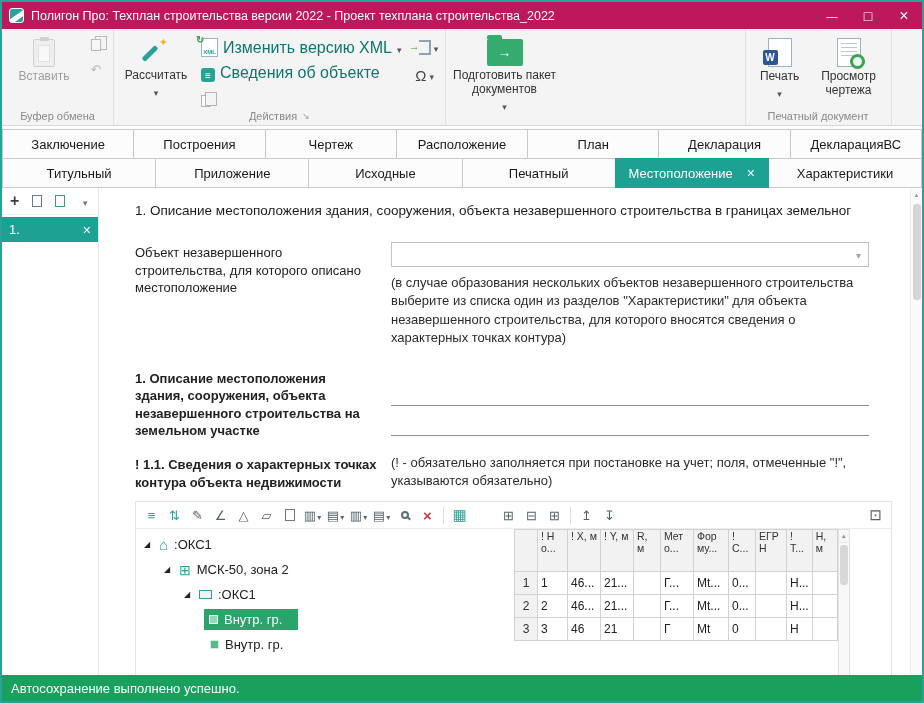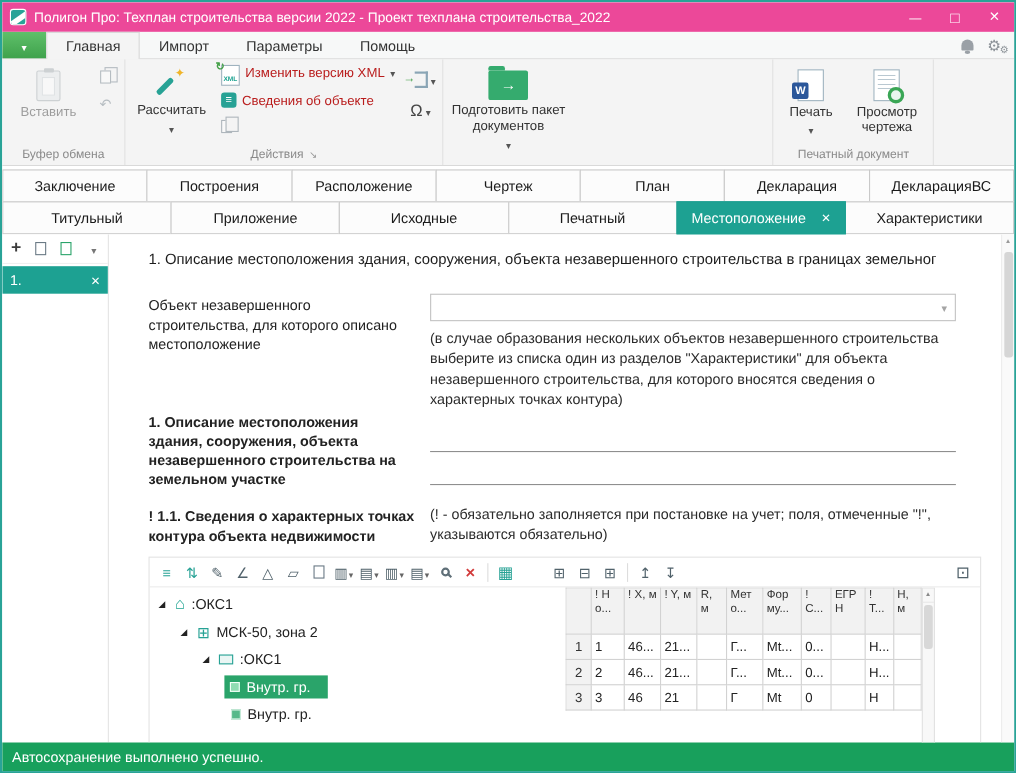--- a/index.html
+++ b/index.html
@@ -1,20 +1,20 @@
 <!DOCTYPE html>
 <html><head>
 <meta charset="utf-8">
 <style>
   *{box-sizing:border-box;margin:0;padding:0}
   body{margin:0;font-family:"Liberation Sans",sans-serif;font-size:13px;color:#222;background:#e9e9e9}
   .window{width:924px;height:703px;border:2px solid #29a397;background:#fff;display:flex;flex-direction:column;overflow:hidden;position:relative}
 
   
-  .titlebar{height:27px;background:#ec4899;display:flex;align-items:center;gap:7px;padding-left:7px;color:#fff;flex:0 0 auto}
+  .titlebar{height:27px;background:#be185d;display:flex;align-items:center;gap:7px;padding-left:7px;color:#fff;flex:0 0 auto}
   .app-icon{width:15px;height:15px;border:1.5px solid #fff;border-radius:3px;position:relative;flex:0 0 auto;background:#29a397;overflow:hidden}
   .app-icon::before{content:"";position:absolute;left:-3px;top:6px;width:20px;height:5px;background:#fff;transform:rotate(-35deg)}
   .title-text{flex:1;font-size:12.5px;white-space:nowrap;overflow:hidden}
   .win-btns{display:flex;height:100%;flex:0 0 auto}
   .win-btn{width:36px;display:flex;align-items:center;justify-content:center;font-size:13px;cursor:default}
   .wb-min::before{content:"—";font-size:11px}
   .wb-max::before{content:"□";font-size:14px}
   .wb-close::before{content:"×";font-size:16px}
 
   
@@ -35,21 +35,21 @@
   
   .ribbon{height:97px;background:#f4f4f4;border-bottom:1px solid #d9d9d9;display:flex;align-items:stretch;flex:0 0 auto}
   .rgroup{display:flex;flex-direction:column;border-right:1px solid #e2e2e2;padding:3px 5px 0}
   .rgroup-content{flex:1;display:flex;align-items:flex-start;gap:3px}
   .rgroup-label{height:18px;font-size:11px;color:#8a8a8a;display:flex;align-items:center;justify-content:center;gap:5px}
   .launcher{font-size:9px;color:#9a9a9a}
   .launcher::before{content:"↘"}
   .rbtn-big{width:74px;min-height:72px;display:flex;flex-direction:column;align-items:center;padding-top:4px;gap:3px;font-size:12px;color:#333;text-align:center;line-height:1.15;border-radius:3px;cursor:default}
   .rbtn-big.wide2{width:108px}
   .rbtn-big.disabled{opacity:.45;filter:grayscale(60%)}
-  .rbtn-small{display:flex;align-items:flex-start;gap:5px;height:23px;padding:0 5px;font-size:12px;color:#b91c1c;white-space:nowrap;cursor:default}
+  .rbtn-small{display:flex;align-items:flex-end;gap:5px;height:23px;padding:0 5px;font-size:16px;color:#0f766e;white-space:nowrap;cursor:default}
   .mini-col{display:flex;flex-direction:column;gap:2px;padding-top:2px}
   .sbtn{width:24px;height:22px;display:flex;align-items:center;justify-content:center;gap:2px;cursor:default}
   .sbtn.disabled{opacity:.45}
   .sbtn2{width:30px;height:26px;display:flex;align-items:center;justify-content:center;gap:3px;cursor:default}
   .caret-down::before{content:"▾";font-size:9px;color:#555}
   .file-grid{display:grid;grid-template-columns:26px 26px;grid-auto-rows:26px;align-items:center;justify-items:center}
 
   
   .ic-page{width:12px;height:15px;background:#fff;border:1px solid #8fa6b3;position:relative;flex:0 0 auto}
   .ic-page::before{content:"";position:absolute;top:0;right:0;border-style:solid;border-width:0 4px 4px 0;border-color:#f4f4f4 #f4f4f4 #c3d2da #c3d2da}
@@ -99,21 +99,21 @@
   .rail-toolbar{height:27px;display:flex;align-items:center;gap:3px;padding:0 3px;border-bottom:1px solid #f0f0f0}
   .rail-btn{width:20px;height:20px;display:flex;align-items:center;justify-content:center;color:#444;cursor:default}
   .rail-spacer{flex:1}
   .ic-plus::before{content:"+";font-size:16px;font-weight:bold;color:#3c3c3c}
   .ic-collapse::before{content:"▼";font-size:8px;color:#777}
   .rail-item{height:25px;margin-top:2px;background:#1da192;color:#fff;display:flex;align-items:center;padding:0 7px;cursor:default}
   .rail-item-label{flex:1;font-size:13px}
 
   .content{flex:1;position:relative;overflow:hidden;padding:15px 30px 0 36px}
   .section-title{font-size:13.5px;color:#1c1c1c;white-space:nowrap;overflow:hidden;margin-bottom:24px}
-  .form-row{display:flex;}
+  .form-row{display:flex;margin-bottom:20px}
   .form-label{width:256px;flex:0 0 auto;line-height:1.35;padding-top:2px;padding-right:14px}
   .form-label.bold{font-weight:bold}
   .form-field{flex:1;max-width:478px}
   .combo{height:25px;border:1px solid #c2c2c2;background:#fff;display:flex;align-items:center;justify-content:flex-end;padding-right:7px;cursor:default}
   .combo-caret::before{content:"▾";color:#a5a5a5;font-size:10px}
   .hint{color:#2b2b2b;line-height:1.42;margin-top:7px}
   .uline{height:24px;border-bottom:1px solid #8f8f8f;cursor:text}
   .uline + .uline{margin-top:6px}
 
   
@@ -186,36 +186,20 @@
         </span>
       <span class="win-btn">
           <span class="wb-max"></span>
         </span>
       <span class="win-btn">
           <span class="wb-close"></span>
         </span>
     </div>
   </div>
 
-  <div class="menubar">
-    <div class="app-menu-btn">
-        <span class="caret-down-w"></span>
-      </div>
-    <div class="menu-tab active">Главная</div>
-    <div class="menu-tab">Импорт</div>
-    <div class="menu-tab">Параметры</div>
-    <div class="menu-tab">Помощь</div>
-    <div class="menubar-spacer"></div>
-    <div class="menu-icons">
-      <span class="ic-bell"></span>
-      <span class="ic-gear">
-          <span class="ic-gear-mini"></span>
-        </span>
-    </div>
-  </div>
 
   <div class="ribbon">
 
 
     <div class="rgroup">
       <div class="rgroup-content">
         <div class="rbtn-big disabled">
           <span class="ic-clipboard"></span>
           <span>Вставить</span>
         </div>
@@ -293,22 +277,22 @@
       </div>
       <div class="rgroup-label">Печатный документ</div>
     </div>
 
   </div>
 
   <div class="doc-tabs">
     <div class="tab-row">
       <div class="doc-tab">Заключение</div>
       <div class="doc-tab">Построения</div>
+      <div class="doc-tab">Чертеж</div>
       <div class="doc-tab">Расположение</div>
-      <div class="doc-tab">Чертеж</div>
       <div class="doc-tab">План</div>
       <div class="doc-tab">Декларация</div>
       <div class="doc-tab">ДекларацияВС</div>
     </div>
     <div class="tab-row">
       <div class="doc-tab">Титульный</div>
       <div class="doc-tab">Приложение</div>
       <div class="doc-tab">Исходные</div>
       <div class="doc-tab">Печатный</div>
       <div class="doc-tab active">

